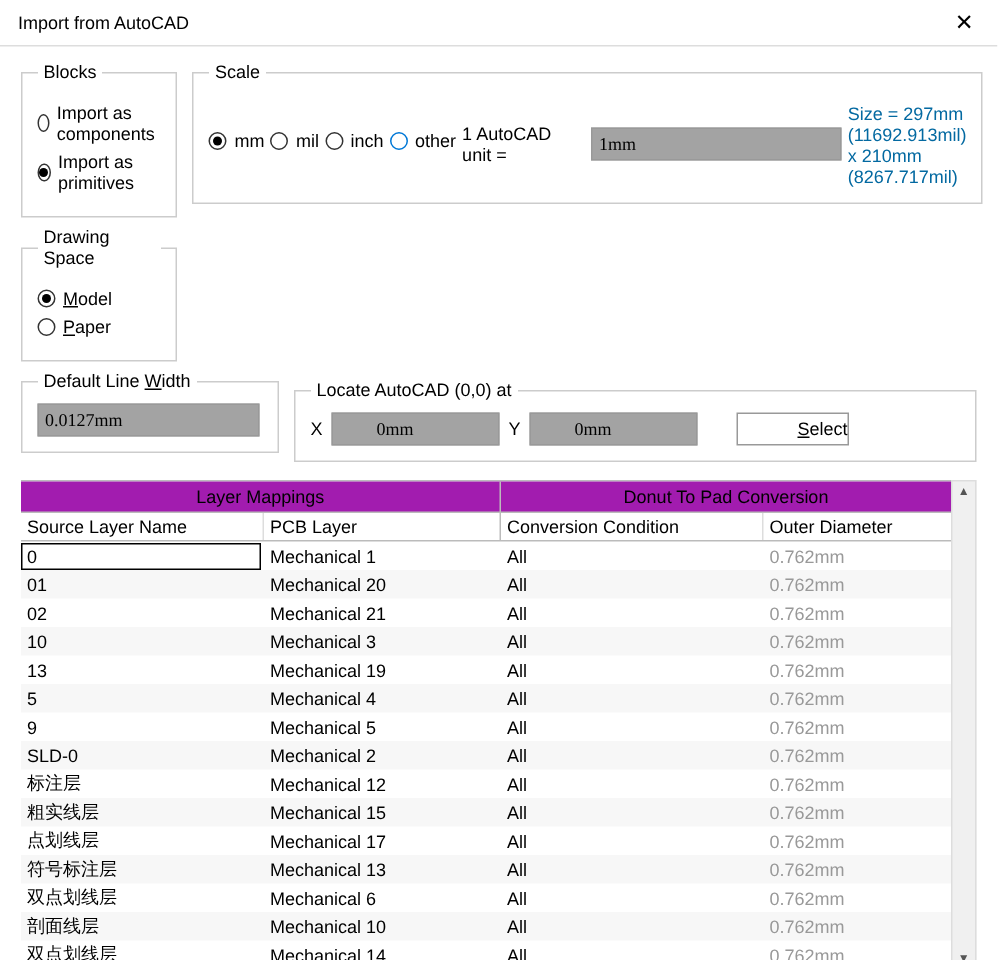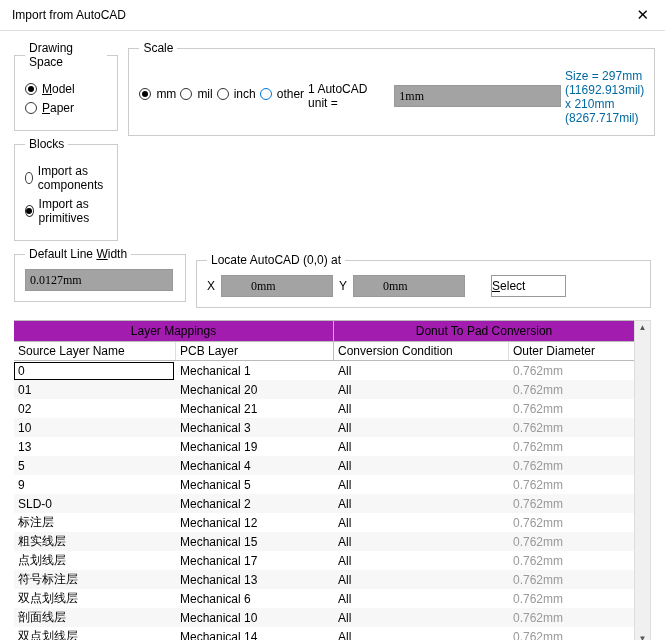--- a/index.html
+++ b/index.html
@@ -18,21 +18,21 @@
     .radio.blue { border-color: #0078d7; }
     .scale-fieldset { border: 1px solid #ccc; padding: 8px 10px 10px 10px; }
     .scale-inner { display: flex; flex-direction: row; gap: 4px; }
     .unit-row { display: flex; align-items: center; gap: 8px; margin-top: 4px; }
     .text-input { border: 1px solid #999; padding: 2px 4px; height: 22px; background: #a3a3a3; font-family: Liberation Serif, serif; }
     .unit-input { width: 195px; }
     .size-text { color: #0369a1; margin-top: 6px; }
     .locate-wrap { border: 1px solid #ccc; padding: 8px 10px 10px 10px; margin-top: 6px; }
     .locate-row { display: flex; align-items: center; gap: 6px; }
     .loc-input { width: 112px; padding-left: 29px; }
-    .btn { border: 1px solid #999; background: #fff; padding: 2px 0; text-align: left; height: 22px; line-height: 16px; }
+    .btn { border: 1px solid #999; background: #fff; padding: 2px 0; text-align: right; height: 22px; line-height: 16px; }
     .select-btn { width: 75px; margin-left: 20px; }
     .dlw-wrap { border: 1px solid #ccc; padding: 8px 10px 10px 10px; }
     .dlw-input { width: 148px; }
     .mid-row { display: flex; gap: 10px; margin-top: 6px; }
     .table-wrap { margin-top: 12px; display: flex; }
     .table-main { flex: 1; border-top: 1px solid #bbb; }
     .scrollbar { width: 17px; background: #f0f0f0; border: 1px solid #ddd; display: flex; flex-direction: column; justify-content: space-between; align-items: center; padding: 2px 0; }
     .scroll-arrow { font-size: 8px; color: #555; }
     .header-row { display: flex; }
     .header-group { text-align: center; border-bottom: 1px solid #bbb; border-right: 1px solid #bbb; padding: 3px 0; background: #a21caf; }
@@ -56,40 +56,40 @@
 
 <div class="titlebar">
   <span>Import from AutoCAD</span>
   <span class="close-x">✕</span>
 </div>
 
 <div class="content">
   <div class="top-panel">
     <div class="left-col">
       <fieldset>
+        <legend>Blocks</legend>
+        <div class="radio-row">
+          <span class="radio"></span>
+          <span>Import as components</span>
+        </div>
+        <div class="radio-row">
+          <span class="radio selected"></span>
+          <span>Import as primitives</span>
+        </div>
+      </fieldset>
+
+      <fieldset>
         <legend>Drawing Space</legend>
         <div class="radio-row">
           <span class="radio selected"></span>
           <span><span class="u">M</span>odel</span>
         </div>
         <div class="radio-row">
           <span class="radio"></span>
           <span><span class="u">P</span>aper</span>
-        </div>
-      </fieldset>
-
-      <fieldset>
-        <legend>Blocks</legend>
-        <div class="radio-row">
-          <span class="radio"></span>
-          <span>Import as components</span>
-        </div>
-        <div class="radio-row">
-          <span class="radio selected"></span>
-          <span>Import as primitives</span>
         </div>
       </fieldset>
     </div>
 
     <div class="right-col">
       <fieldset class="scale-fieldset">
         <legend>Scale</legend>
         <div class="scale-inner">
           <div class="radio-row">
             <span class="radio selected"></span>

